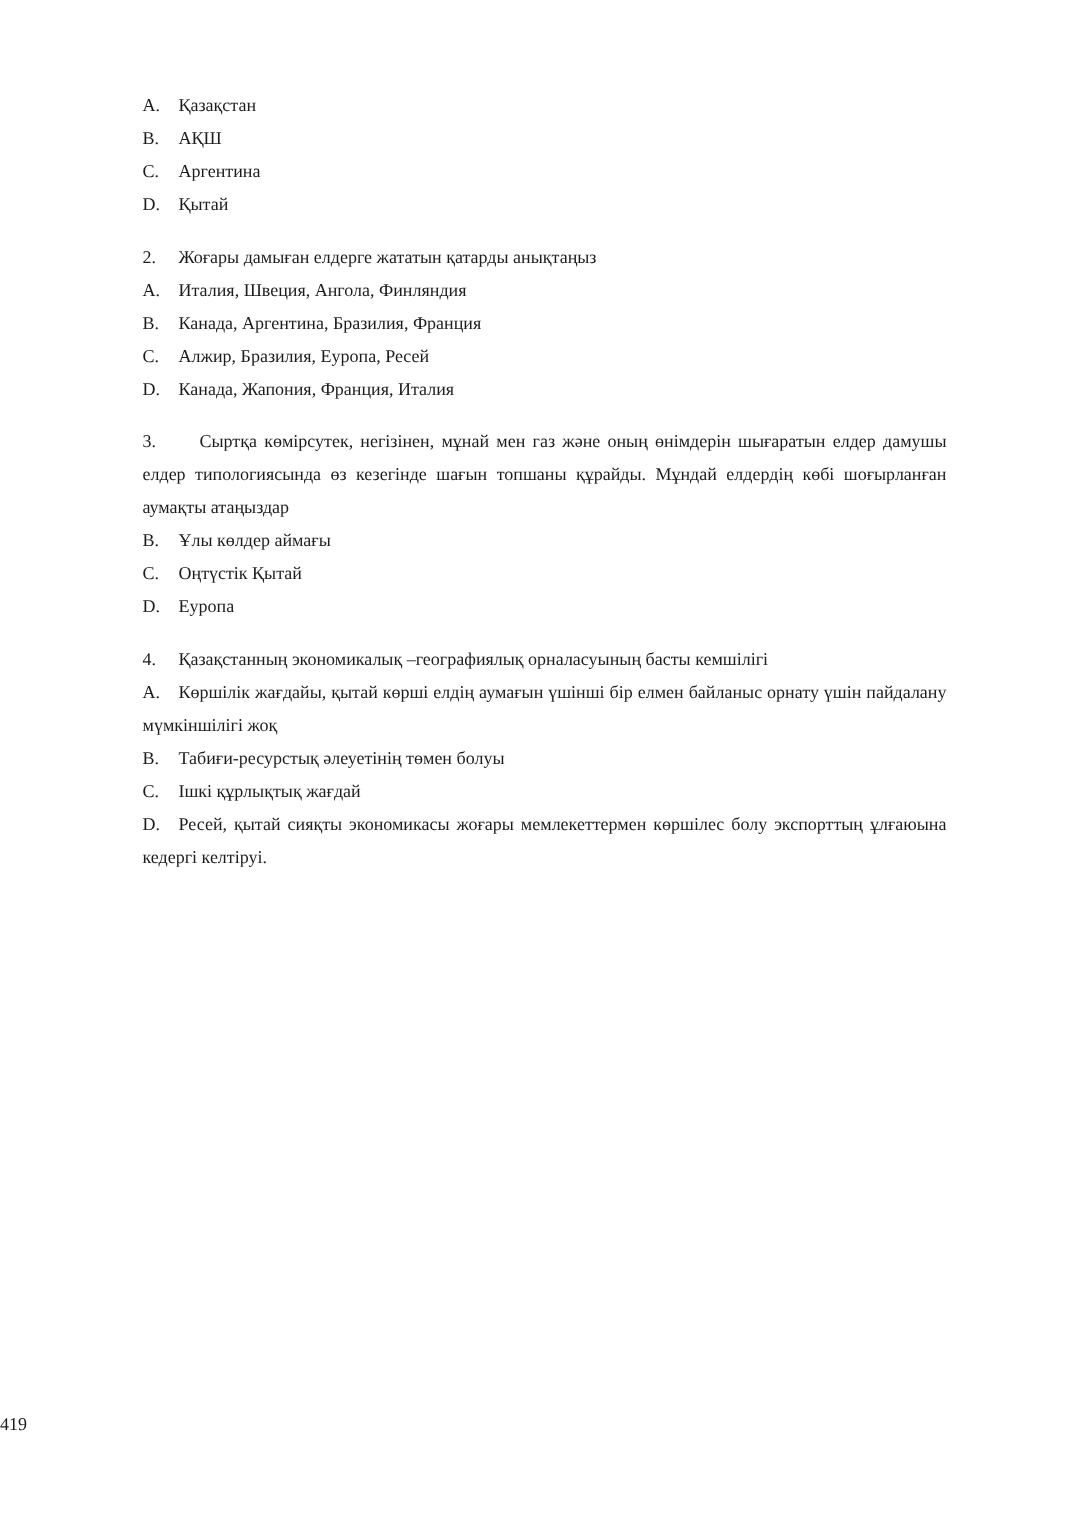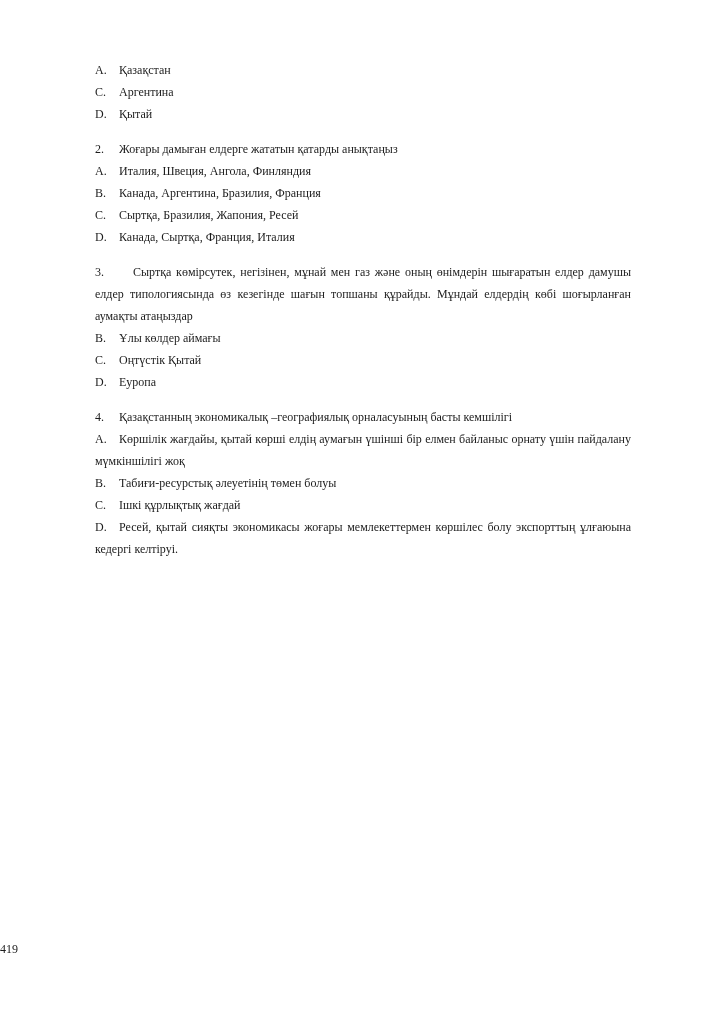--- a/index.html
+++ b/index.html
@@ -47,30 +47,31 @@
   }
 </style>
 </head>
 <body>
 
 <div class="page">
   <div class="content">
 
     <section class="q-block">
       <p><span class="head">A.</span><span>Қазақстан</span></p>
+      <p><span class="head">B.</span><span>АҚШ</span></p>
       <p><span class="head">C.</span><span>Аргентина</span></p>
       <p><span class="head">D.</span><span>Қытай</span></p>
     </section>
 
     <section class="q-block">
       <p><span class="head">2.</span><span>Жоғары дамыған елдерге жататын қатарды анықтаңыз</span></p>
       <p><span class="head">A.</span><span>Италия, Швеция, Ангола, Финляндия</span></p>
       <p><span class="head">B.</span><span>Канада, Аргентина, Бразилия, Франция</span></p>
-      <p><span class="head">C.</span><span>Сыртқа, Бразилия, Жапония, Ресей</span></p>
-      <p><span class="head">D.</span><span>Канада, Сыртқа, Франция, Италия</span></p>
+      <p><span class="head">C.</span><span>Алжир, Бразилия, Еуропа, Ресей</span></p>
+      <p><span class="head">D.</span><span>Канада, Жапония, Франция, Италия</span></p>
     </section>
 
     <section class="q-block">
       <p><span class="head wide">3.</span><span>Сыртқа көмірсутек, негізінен, мұнай мен газ және оның өнімдерін шығаратын елдер дамушы елдер типологиясында өз кезегінде шағын топшаны құрайды. Мұндай елдердің көбі шоғырланған аумақты атаңыздар</span></p>
       <p><span class="head">B.</span><span>Ұлы көлдер аймағы</span></p>
       <p><span class="head">C.</span><span>Оңтүстік Қытай</span></p>
       <p><span class="head">D.</span><span>Еуропа</span></p>
     </section>
 
     <section class="q-block">

